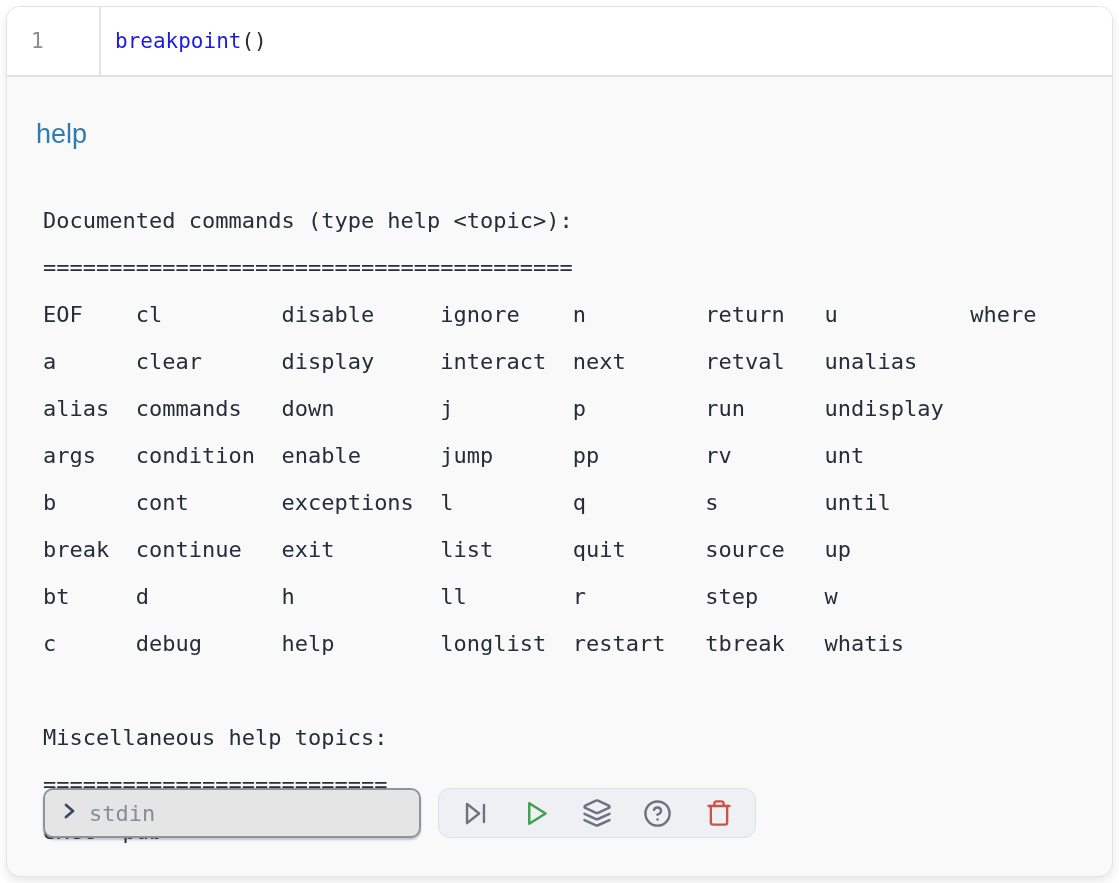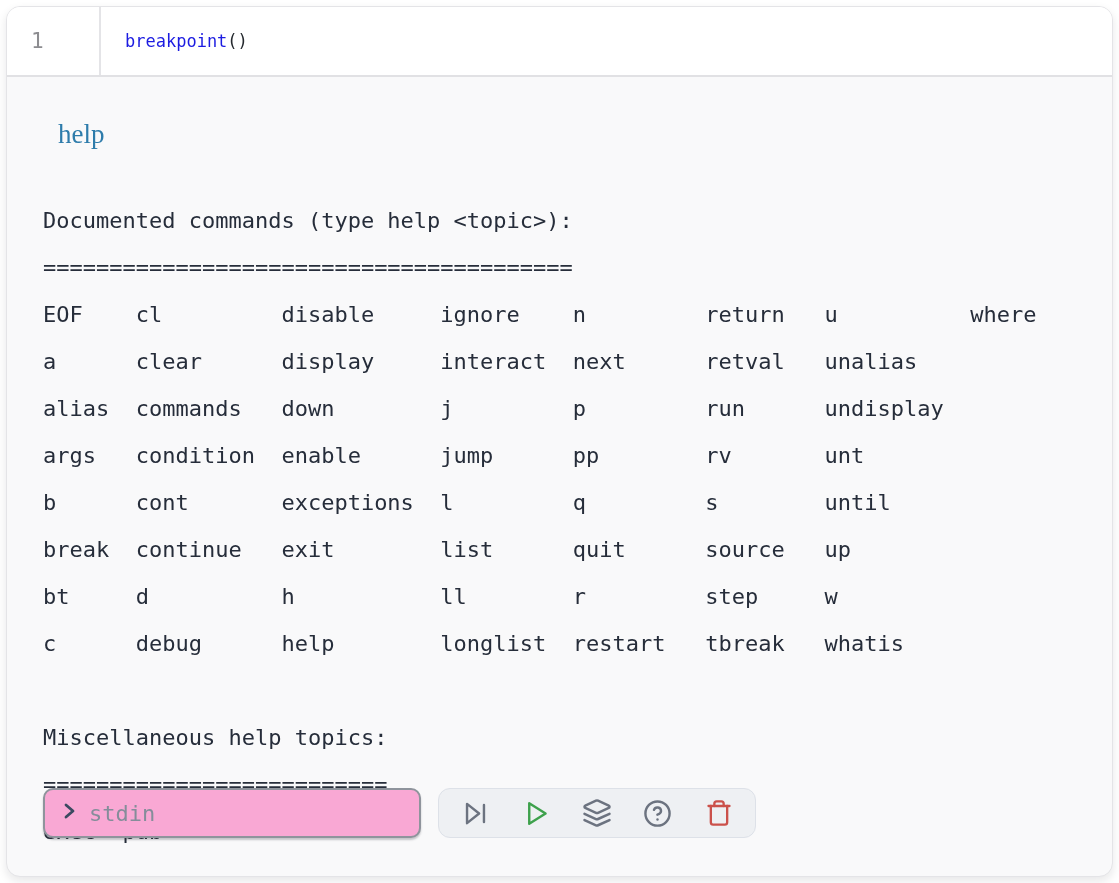--- a/index.html
+++ b/index.html
@@ -18,49 +18,49 @@
     position: absolute; left: 0; top: 0; width: 100%; height: 70px;
     background: #ffffff; border-bottom: 2px solid #e1e1e4;
     display: flex; align-items: center;
   }
   .gutter {
     width: 94px; height: 100%; display: flex; align-items: center;
     padding-left: 24px; border-right: 2px solid #e4e4e7;
     font-family: "DejaVu Sans Mono", monospace; font-size: 21px; color: #8c8c90;
   }
   .code-line {
-    padding-left: 24px;
-    font-family: "DejaVu Sans Mono", monospace; font-size: 17px; color: #24292e;
+    padding-left: 14px;
+    font-family: "DejaVu Sans Mono", monospace; font-size: 21px; color: #24292e;
   }
   .tok-kw { color: #1c1ce1; }
   .tok-pn { color: #24292e; }
 
   
   .output { position: absolute; left: 0; top: 72px; width: 100%; height: 799px; }
 
   .echo {
-    position: absolute; left: 51px; top: 40px;
-    font-family: Liberation Serif, serif;
+    position: absolute; left: 29px; top: 40px;
+    font-family: Liberation Sans, sans-serif;
     font-size: 27px; color: #2e7cab;
   }
 
   .term {
     position: absolute; left: 36px; top: 118px;
     font-family: "DejaVu Sans Mono", monospace;
     font-size: 22px; line-height: 47px; color: #262d3a;
     white-space: pre;
   }
 
   
   .controls {
     position: absolute; left: 36px; top: 709px; height: 50px;
     display: flex; align-items: stretch; gap: 17px;
   }
   .stdin-box {
-    width: 378px; height: 50px; background: #f9a8d4;
+    width: 378px; height: 50px; background: #e5e5e5;
     border: 2px solid #8f949c; border-radius: 10px;
     box-shadow: 0 2px 2px rgba(40,40,50,0.25);
     display: flex; align-items: center; padding: 0 8px 0 14px;
   }
   .stdin-box .chev { flex: 0 0 auto; color: #3c4a61; margin-right: 10px; }
   .stdin-input {
     flex: 1 1 auto; min-width: 0; border: none; outline: none; background: transparent;
     font-family: "DejaVu Sans Mono", monospace; font-size: 22px; color: #262d3a;
   }
   .stdin-input::placeholder { color: #858d9a; opacity: 1; }

